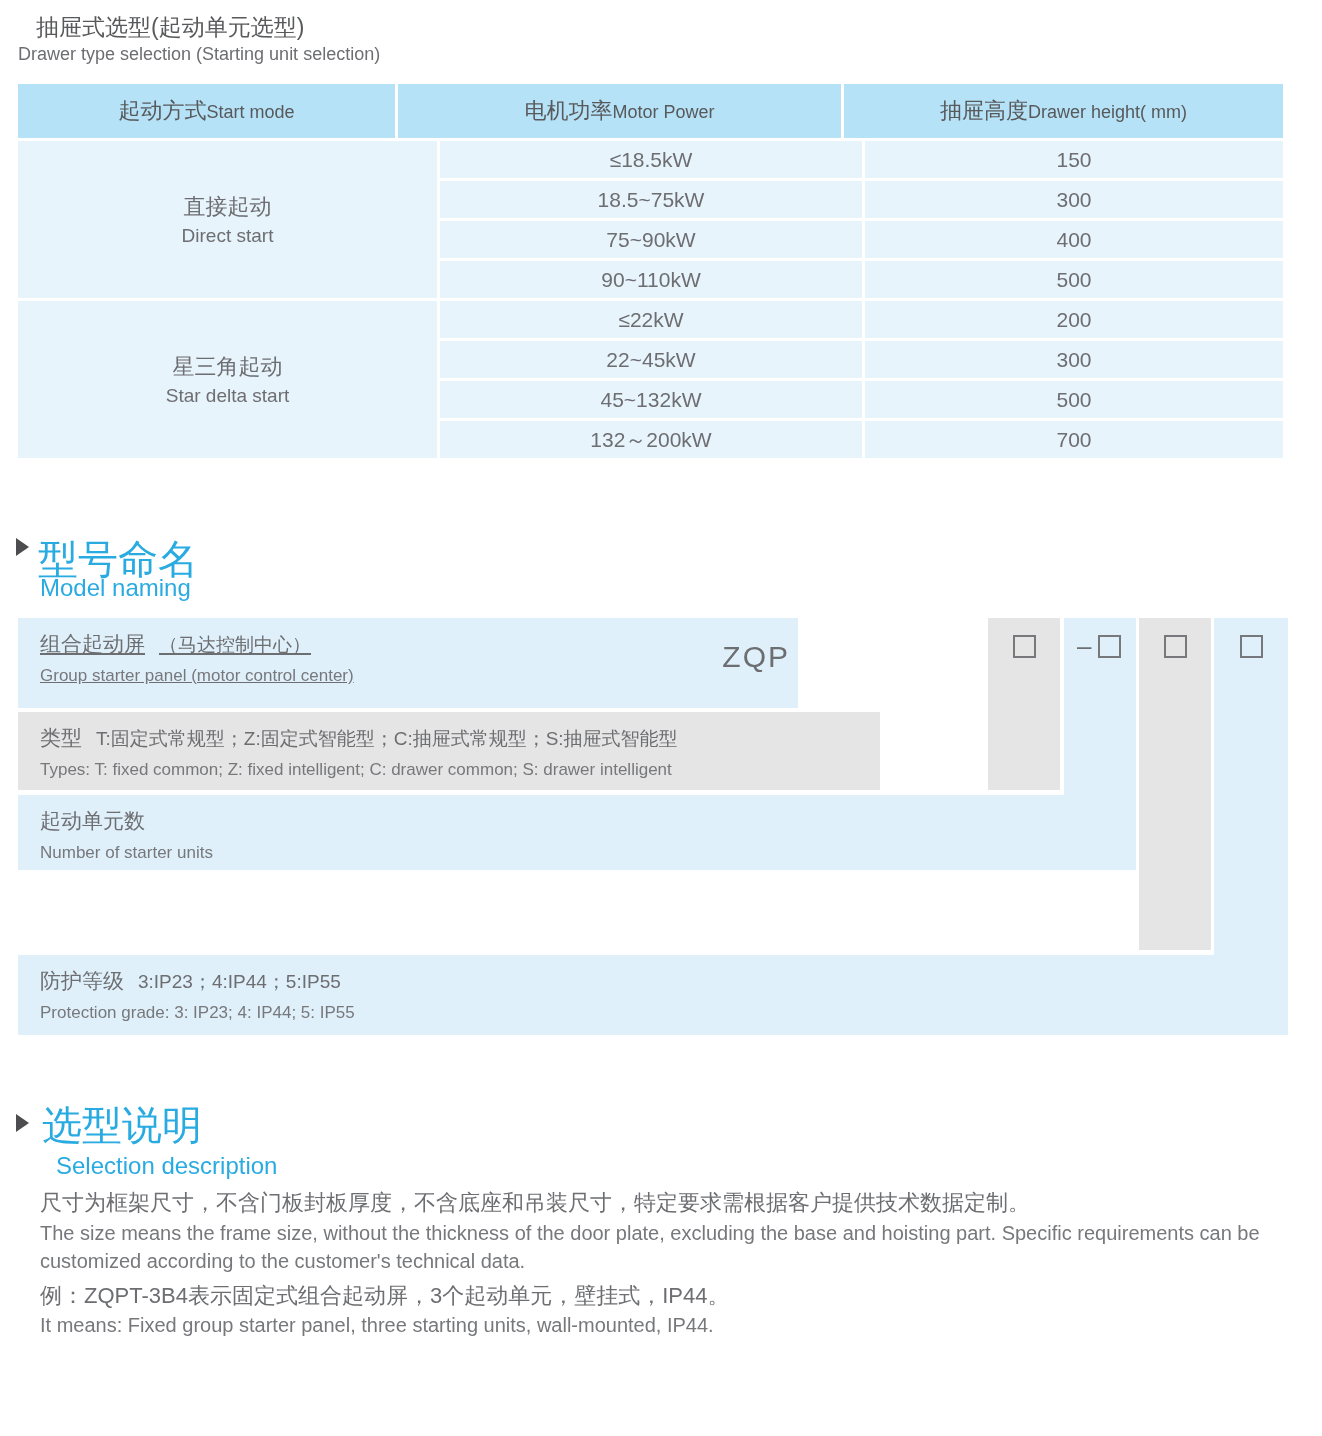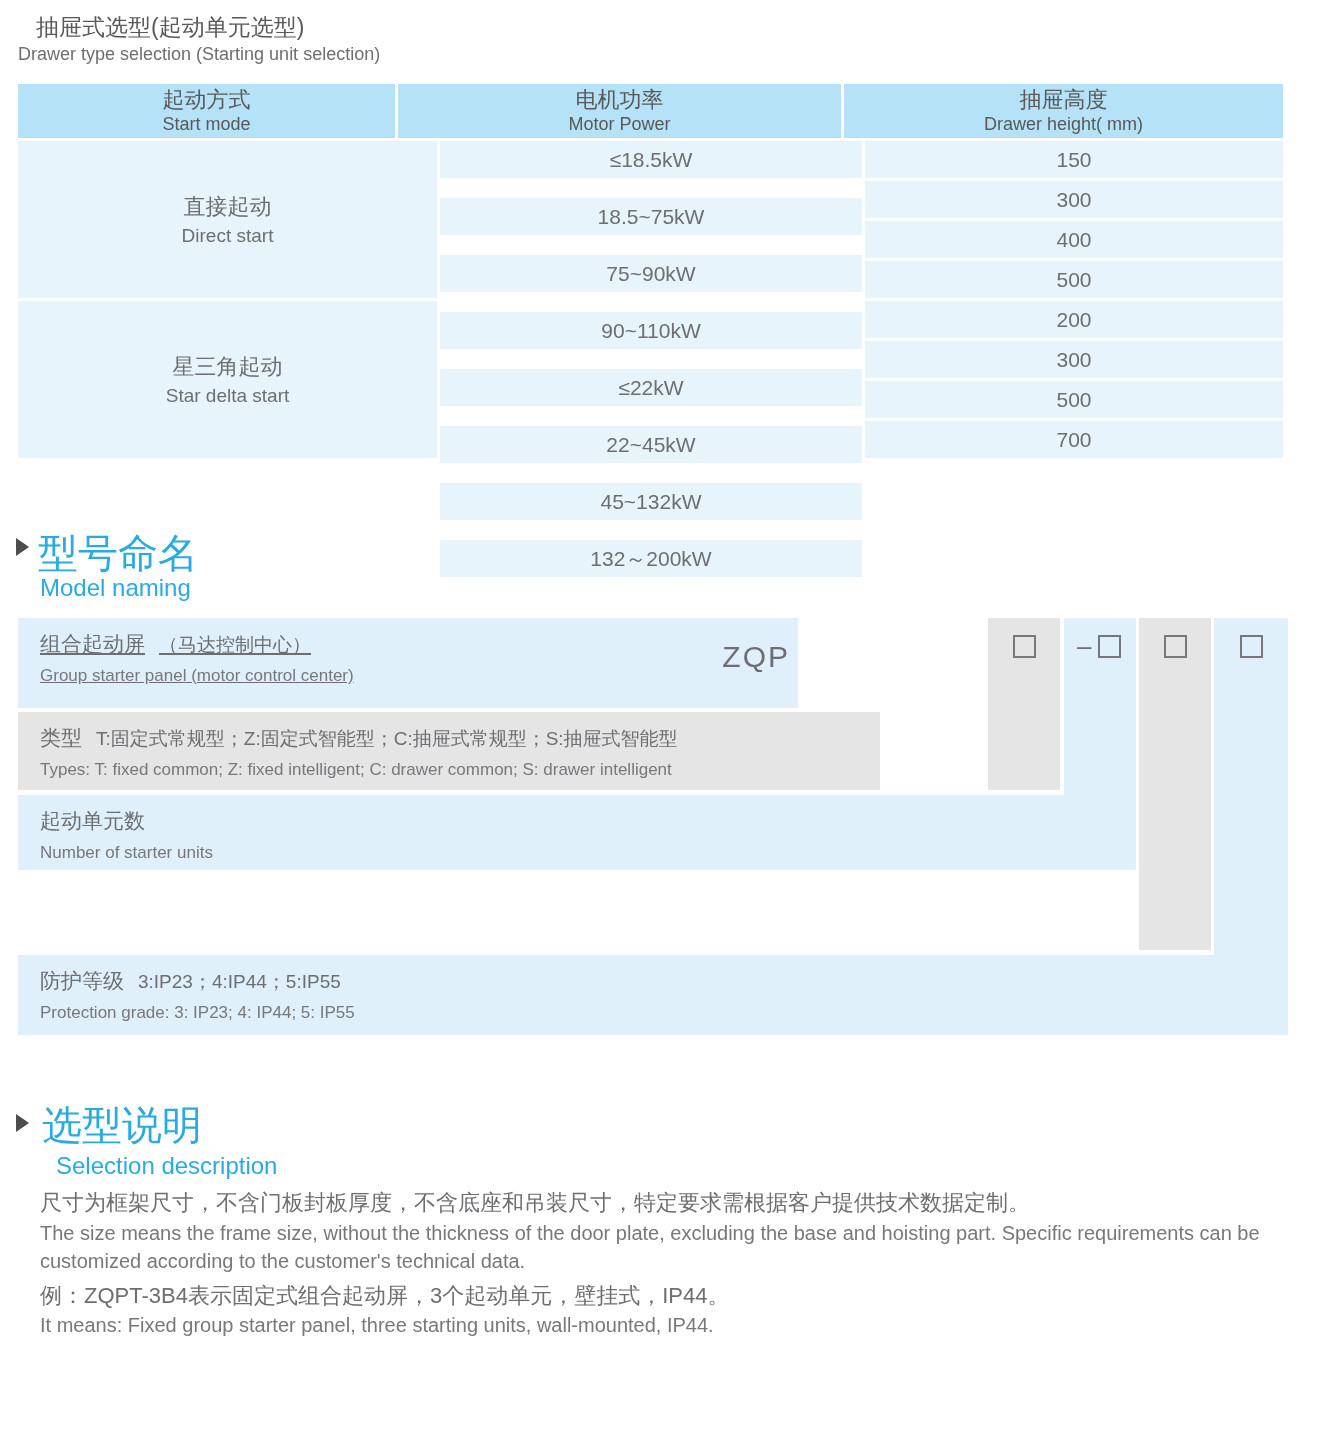--- a/index.html
+++ b/index.html
@@ -6,40 +6,40 @@
   body { font-family:"Liberation Sans", sans-serif; }
   .page { position:relative; width:1322px; height:1436px; background:#ffffff; overflow:hidden; }
 
   
   .doc-title   { position:absolute; left:36px; top:12px;  font-size:23px; color:#58595B; }
   .doc-subtitle{ position:absolute; left:18px; top:44px;  font-size:18px; color:#6D6E71; }
 
   
   .sel-table { position:absolute; left:18px; top:84px; width:1265px; }
   .t-header { display:flex; gap:3px; }
-  .hcell { background:#B5E2F7; height:54px; display:flex; flex-direction:column; align-items:center; justify-content:center; color:#58595B; }
+  .hcell { background:#B5E2F7; height:54px; display:flex; align-items:center; justify-content:center; color:#58595B; }
   .hcell .cn { font-size:22px; line-height:24px; }
   .hcell .en { font-size:18px; line-height:20px; margin-top:2px; }
   .w1{width:419px} .w2{width:492px} .w3{width:488px}
   .t-body { display:flex; gap:3px; margin-top:3px; }
   .mode-col   { width:419px; display:flex; flex-direction:column; gap:3px; }
   .mode-cell  { height:157px; background:#E8F4FC; display:flex; flex-direction:column; align-items:center; justify-content:center; color:#6D6E71; }
   .mode-cell .cn { font-size:22px; }
   .mode-cell .en { font-size:19px; margin-top:3px; }
-  .rows-col   { width:422px; display:flex; flex-direction:column; gap:20px; }
+  .rows-col   { width:422px; display:flex; flex-direction:column; gap:3px; }
   .height-col { width:418px; display:flex; flex-direction:column; gap:3px; }
   .cell { height:37px; background:#E8F4FC; display:flex; align-items:center; justify-content:center; font-size:21px; color:#6D6E71; }
 
   
   .section-head { position:absolute; }
   .tri { position:absolute; width:0; height:0; border-left:13px solid #4D4D4F; border-top:9px solid transparent; border-bottom:9px solid transparent; }
   .sec-cn { position:absolute; font-size:40px; color:#29ABE2; white-space:nowrap; }
   .sec-en { position:absolute; font-size:24px; color:#29ABE2; white-space:nowrap; }
   #sec1 .tri   { left:0;  top:16px; }
-  #sec1 .sec-cn{ left:22px; top:4px;font-family:Liberation Serif, serif; }
+  #sec1 .sec-cn{ left:22px; top:10px;font-family:Liberation Serif, serif; }
   #sec1 .sec-en{ left:24px; top:52px; }
   #sec2 .tri   { left:0;  top:16px; }
   #sec2 .sec-cn{ left:26px; top:0; }
   #sec2 .sec-en{ left:40px; top:54px; }
 
   
   .naming { position:absolute; left:18px; top:618px; width:1270px; height:417px; }
   .band, .vcol { position:absolute; box-sizing:border-box; }
   .blue { background:#DFF0FA; }
   .gray { background:#E6E5E5; }

